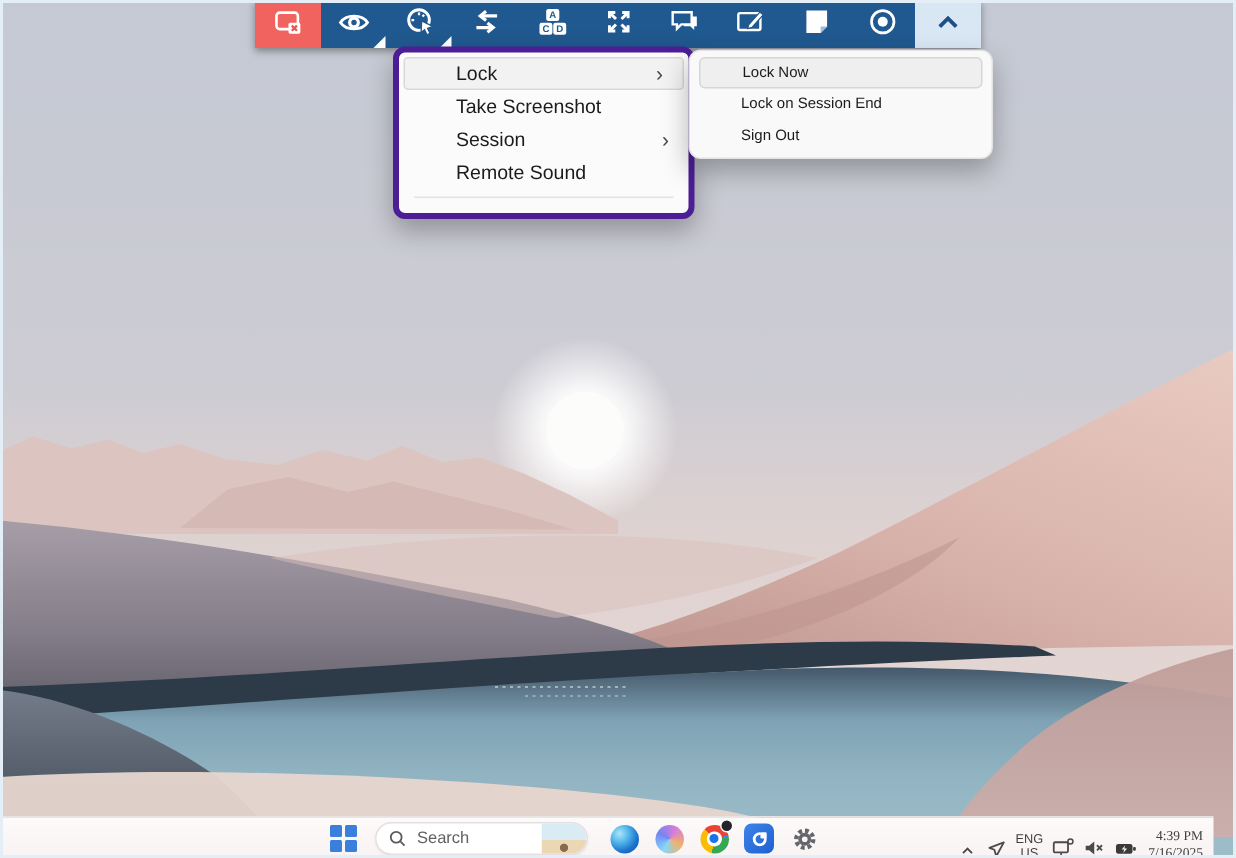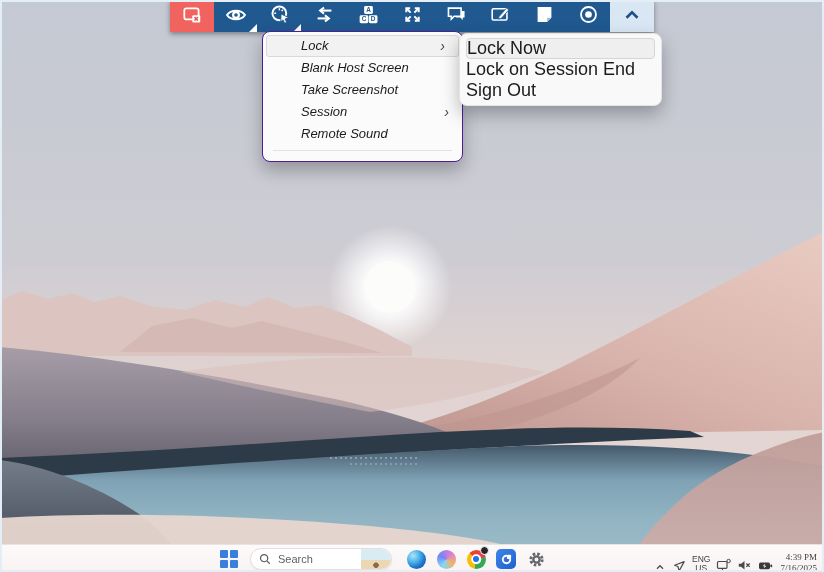--- a/index.html
+++ b/index.html
@@ -20,40 +20,40 @@
     background:#20598f;box-shadow:0 2px 5px rgba(0,0,0,.38);
   }
   .tb-btn{position:relative;width:44px;height:32px;display:flex;align-items:center;justify-content:center;border:none;padding:0;background:transparent;cursor:pointer;}
   .tb-btn.danger{background:#f0635e;}
   .tb-btn.light{background:#d9e7f4;}
   .notch{position:absolute;right:1px;bottom:0;width:0;height:0;
     border-left:8px solid transparent;border-bottom:8px solid #fff;}
   
   .menu{
     position:absolute;left:262px;top:31px;width:201px;z-index:40;
-    background:#fbfbfb;border:1px solid #4c1d95;border-radius:8px;
-    box-shadow:0 8px 18px rgba(0,0,0,.28);padding:3px 0 6px;font-style:italic;
+    background:#fbfbfb;border:4px solid #4c1d95;border-radius:8px;
+    box-shadow:0 8px 18px rgba(0,0,0,.28);padding:3px 0 6px;
   }
   .menu-row{position:relative;height:22px;line-height:22px;font-size:13px;color:#1b1b1b;
     padding-left:38px;cursor:pointer;white-space:nowrap;}
   .menu-row.hl{background:#f2f2f2;border:1px solid #d9d9d9;border-radius:3px;
     margin:0 3px;padding-left:34px;height:22px;line-height:20px;}
   .menu-arrow{position:absolute;right:13px;top:0;font-size:14px;color:#454545;}
   .menu-sep{height:1px;background:#e2e2e2;margin:5px 10px 4px;}
   
   .submenu{
     position:absolute;left:459px;top:33px;width:203px;z-index:41;
     background:#f9f9f9;border:1px solid #e3e3e3;border-radius:8px;
     box-shadow:0 8px 18px rgba(0,0,0,.28);padding:4px 6px;
   }
-  .sub-row{height:21px;line-height:21px;font-size:18px;color:#1b1b1b;cursor:pointer;white-space:nowrap;}
+  .sub-row{height:21px;line-height:21px;font-size:10px;color:#1b1b1b;padding-left:28px;cursor:pointer;white-space:nowrap;}
   .sub-row.hl{background:#efefef;border:1px solid #d6d6d6;border-radius:4px;line-height:19px;}
   
   .taskbar{
-    position:absolute;left:0;right:0;bottom:0;height:28px;z-index:50;
+    position:absolute;left:0;right:15px;bottom:0;height:28px;z-index:50;
     background:linear-gradient(#fdfafa,#f9f3f3);
     border-top:1px solid #e9e2e3;display:flex;align-items:center;
   }
   .tb-center{position:absolute;left:216px;top:0;height:28px;display:flex;align-items:center;}
   .start-btn{width:26px;height:24px;display:flex;align-items:center;justify-content:center;cursor:pointer;border-radius:4px;}
   .win-logo{display:grid;grid-template-columns:8px 8px;grid-template-rows:8px 8px;gap:1.5px;}
   .win-logo span{background:#3b7fdd;border-radius:1px;}
   .search-pill{
     margin-left:8px;width:142px;height:22px;background:#fff;border:1px solid #e5dfe1;
     border-radius:12px;display:flex;align-items:center;cursor:pointer;overflow:hidden;
@@ -260,23 +260,20 @@
       </span>
     </button>
   </div>
 
   <div class="menu">
     <div class="menu-row hl">
       <span>Lock</span>
       <span class="menu-arrow">›</span>
     </div>
     <div class="menu-row">
-      <span>Blank Host Screen</span>
-    </div>
-    <div class="menu-row">
       <span>Take Screenshot</span>
     </div>
     <div class="menu-row">
       <span>Session</span>
       <span class="menu-arrow">›</span>
     </div>
     <div class="menu-row">
       <span>Remote Sound</span>
     </div>
     <div class="menu-sep"></div>

